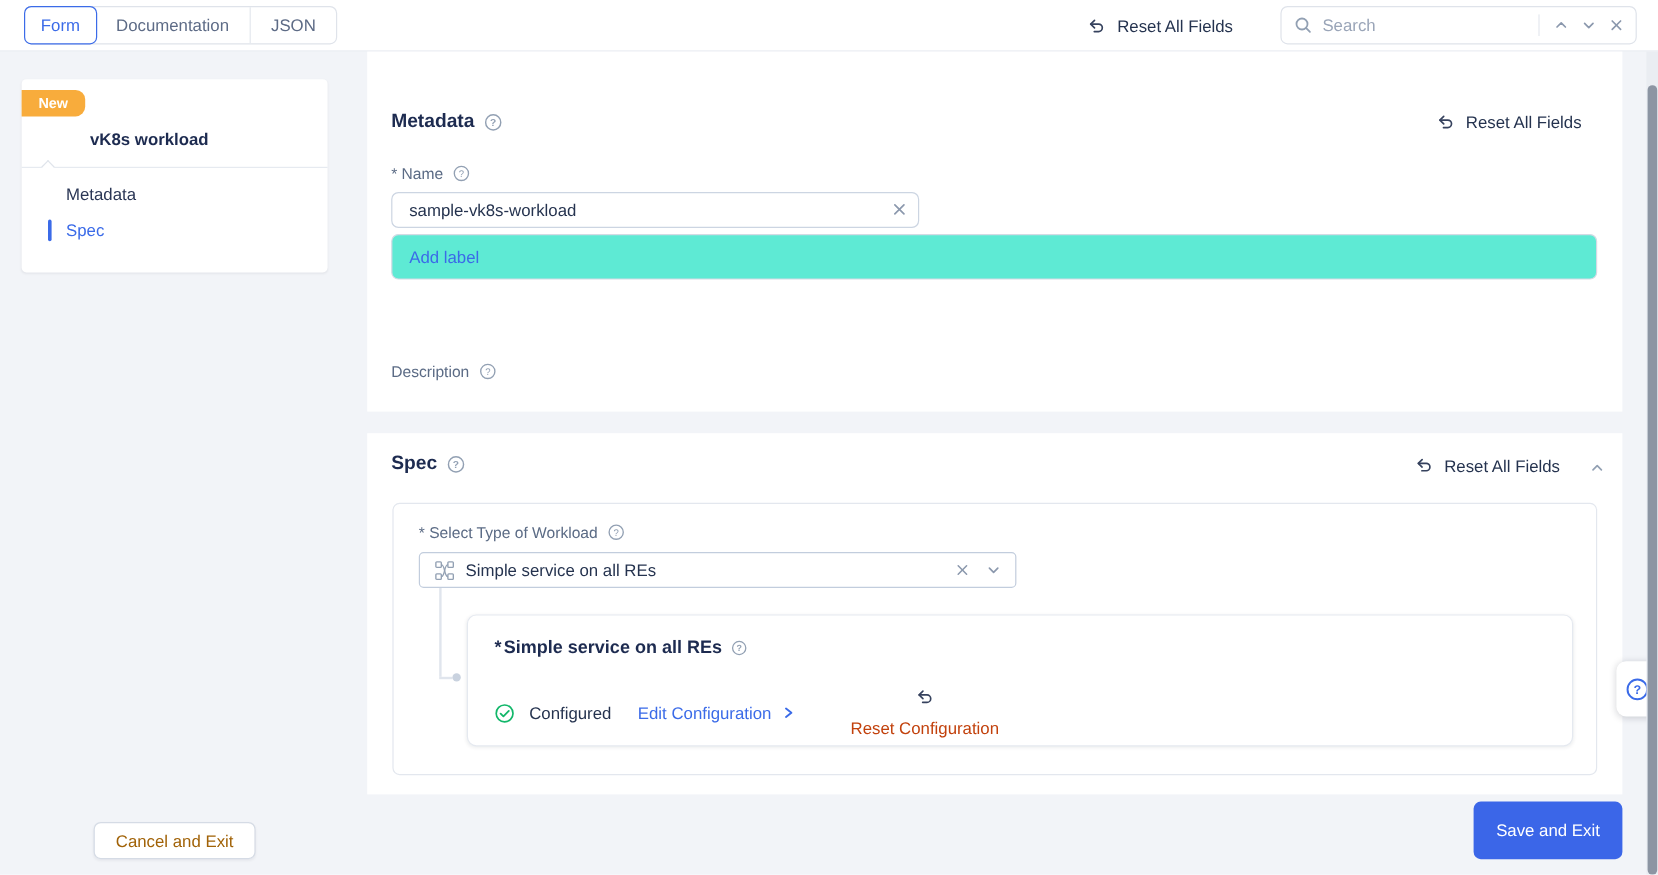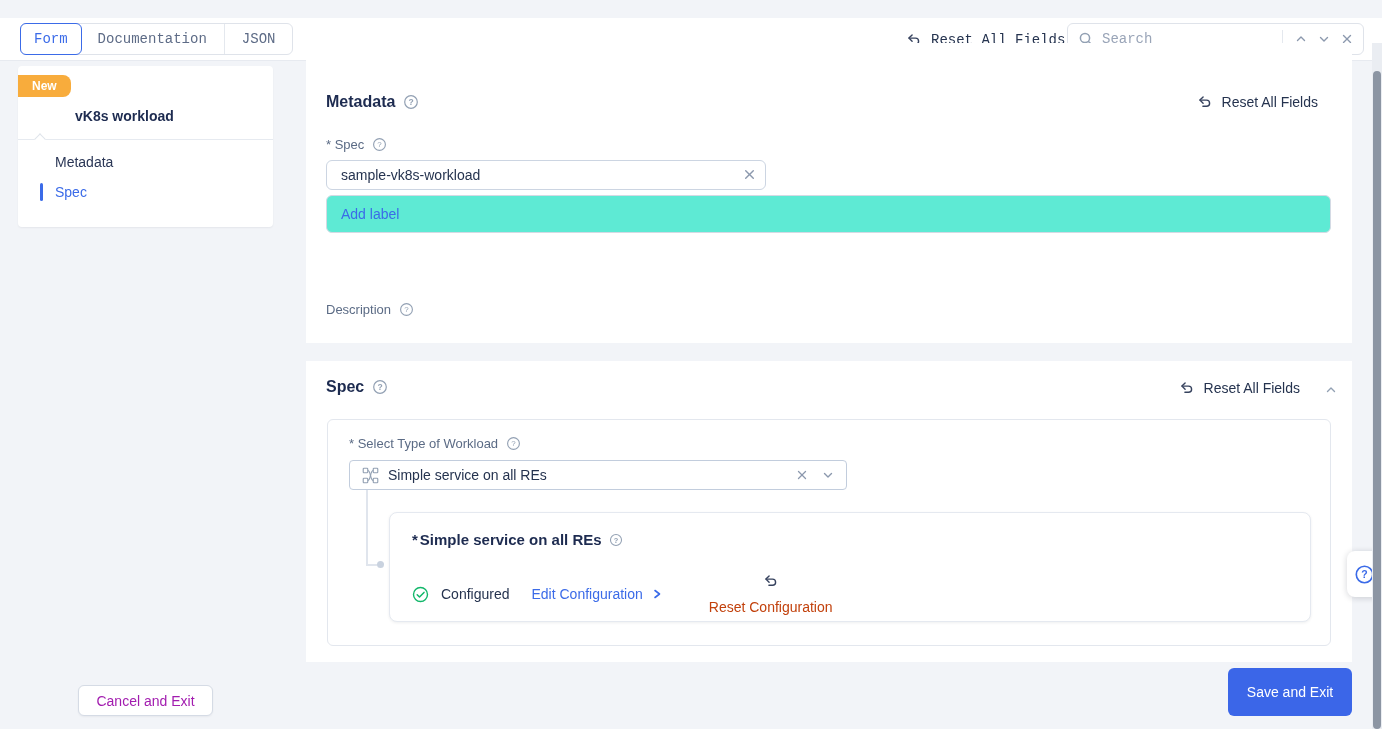--- a/index.html
+++ b/index.html
@@ -1,21 +1,21 @@
 <!DOCTYPE html>
 <html><head>
 <meta charset="utf-8">
 <style>
   * { margin:0; padding:0; box-sizing:border-box; }
   html,body { width:1382px; height:729px; }
   body { font-family:"Liberation Sans", sans-serif; }
   .screen { position:relative; width:1382px; height:729px; background:#f2f4f8; overflow:hidden; }
 
   
-  .topbar { position:absolute; left:0; top:18px; width:1382px; height:43px; background:#fff; border-bottom:1px solid #e7eaf0;font-family:Liberation Mono, monospace; }
+  .topbar { position:absolute; left:0; top:0; width:1382px; height:43px; background:#fff; border-bottom:1px solid #e7eaf0; }
   .tab-group { position:absolute; left:20px; top:5px; height:32px; display:flex; align-items:stretch; border:1px solid #dfe3ea; border-radius:6px; background:#fff; }
   .tab { display:flex; align-items:center; padding:0 17px; font-size:14px; color:#5d6b86; cursor:pointer; white-space:nowrap; }
   .tab.active { border:1px solid #3b6be8; border-radius:6px; color:#3b6be8; margin:-1px; background:#fff; padding:0 13px; z-index:2; }
   .tab.sep { border-left:1px solid #e4e8ee; }
   .topbar-reset { position:absolute; left:905px; top:0; height:43px; display:flex; align-items:center; gap:9px; font-size:14px; color:#25334f; cursor:pointer; }
   .search-box { position:absolute; left:1067px; top:5px; width:297px; height:32px; border:1px solid #dfe3ea; border-radius:6px; background:#fff; display:flex; align-items:center; padding:0 10px; }
   .search-box input { flex:1; min-width:0; border:none; outline:none; font-size:14px; color:#25334f; font-family:inherit; background:transparent; }
   input::placeholder { color:#9aa5b8; }
   .search-controls { display:flex; align-items:center; gap:11px; color:#8b98ad; }
   .search-divider { width:1px; height:18px; background:#e4e8ee; margin-right:1px; }
@@ -55,21 +55,21 @@
   .connector-dot { position:absolute; left:49px; top:141px; width:7px; height:7px; border-radius:50%; background:#c9d2df; }
   .config-card { position:absolute; left:61px; top:92px; width:922px; height:110px; border:1px solid #e5e9f0; border-radius:8px; background:#fff; box-shadow:0 1px 3px rgba(16,24,40,0.07); }
   .config-title { position:absolute; left:22px; top:18px; display:flex; align-items:center; font-size:15px; font-weight:bold; color:#1d2b50; }
   .config-title .mark { margin-right:2px; }
   .config-title .q { margin-left:7px; }
   .config-status-row { position:absolute; left:22px; top:60px; display:flex; align-items:center; font-size:14px; color:#25334f; }
   .edit-link { display:flex; align-items:center; gap:8px; color:#3b6be8; cursor:pointer; font-size:14px; }
   .reset-config { display:flex; align-items:center; gap:10px; cursor:pointer; font-size:14px; color:#c2410c;flex-direction:column; }
 
   
-  .cancel-button { position:absolute; left:78px; top:685px; width:135px; height:31px; background:#fff; border:1px solid #d5dbe5; border-radius:6px; font-size:14px; color:#a21caf; display:flex; align-items:center; justify-content:center; cursor:pointer; box-shadow:0 1px 2px rgba(16,24,40,0.05); }
+  .cancel-button { position:absolute; left:78px; top:685px; width:135px; height:31px; background:#fff; border:1px solid #d5dbe5; border-radius:6px; font-size:14px; color:#a16207; display:flex; align-items:center; justify-content:center; cursor:pointer; box-shadow:0 1px 2px rgba(16,24,40,0.05); }
   .save-button { position:absolute; left:1228px; top:668px; width:124px; height:48px; background:#3b66e8; border-radius:6px; font-size:14px; color:#fff; display:flex; align-items:center; justify-content:center; cursor:pointer; }
 
   
   .help-flap { position:absolute; left:1347px; top:551px; width:35px; height:46px; background:#fff; border-radius:8px 0 0 8px; box-shadow:0 1px 6px rgba(16,24,40,0.18); display:flex; align-items:center; justify-content:center; color:#3b6be8; cursor:pointer; }
   .scroll-track { position:absolute; left:1372px; top:43px; width:10px; height:686px; background:#eaedf2; }
   .scroll-thumb { position:absolute; left:1373px; top:71px; width:8px; height:658px; background:#8c95a3; border-radius:4px; }
 
   .icon { display:inline-flex; line-height:0; }
   .icon-gray { color:#92a0b3; }
   .icon-dark { color:#36425e; }
@@ -151,21 +151,21 @@
       <span class="icon icon-dark">
         <svg width="17" height="16" viewBox="0 0 16 16">
             <polyline points="6.6,3 3.4,6.1 6.6,9.2" fill="none" stroke="currentColor" stroke-width="1.4" stroke-linecap="round" stroke-linejoin="round"></polyline>
             <path d="M3.6 6.1 H10 a3.1 3.1 0 0 1 0 6.2 H6.4" fill="none" stroke="currentColor" stroke-width="1.4" stroke-linecap="round"></path>
           </svg>
       </span>
       <span>Reset All Fields</span>
     </div>
 
     <div class="field-label" style="left:20px; top:94px;">
-      <span>* Spec</span>
+      <span>* Name</span>
       <span class="icon icon-gray">
         <svg width="15" height="15" viewBox="0 0 16 16">
             <circle cx="8" cy="8" r="6.3" fill="none" stroke="currentColor" stroke-width="1.2"></circle>
             <text x="8" y="11" font-size="8.5" text-anchor="middle" fill="currentColor" font-family="Liberation Sans, sans-serif">?</text>
           </svg>
       </span>
     </div>
     <div class="input-wrap" style="left:20px; top:117px;">
       <input type="text" value="sample-vk8s-workload" style="">
       <span class="input-clear icon">

